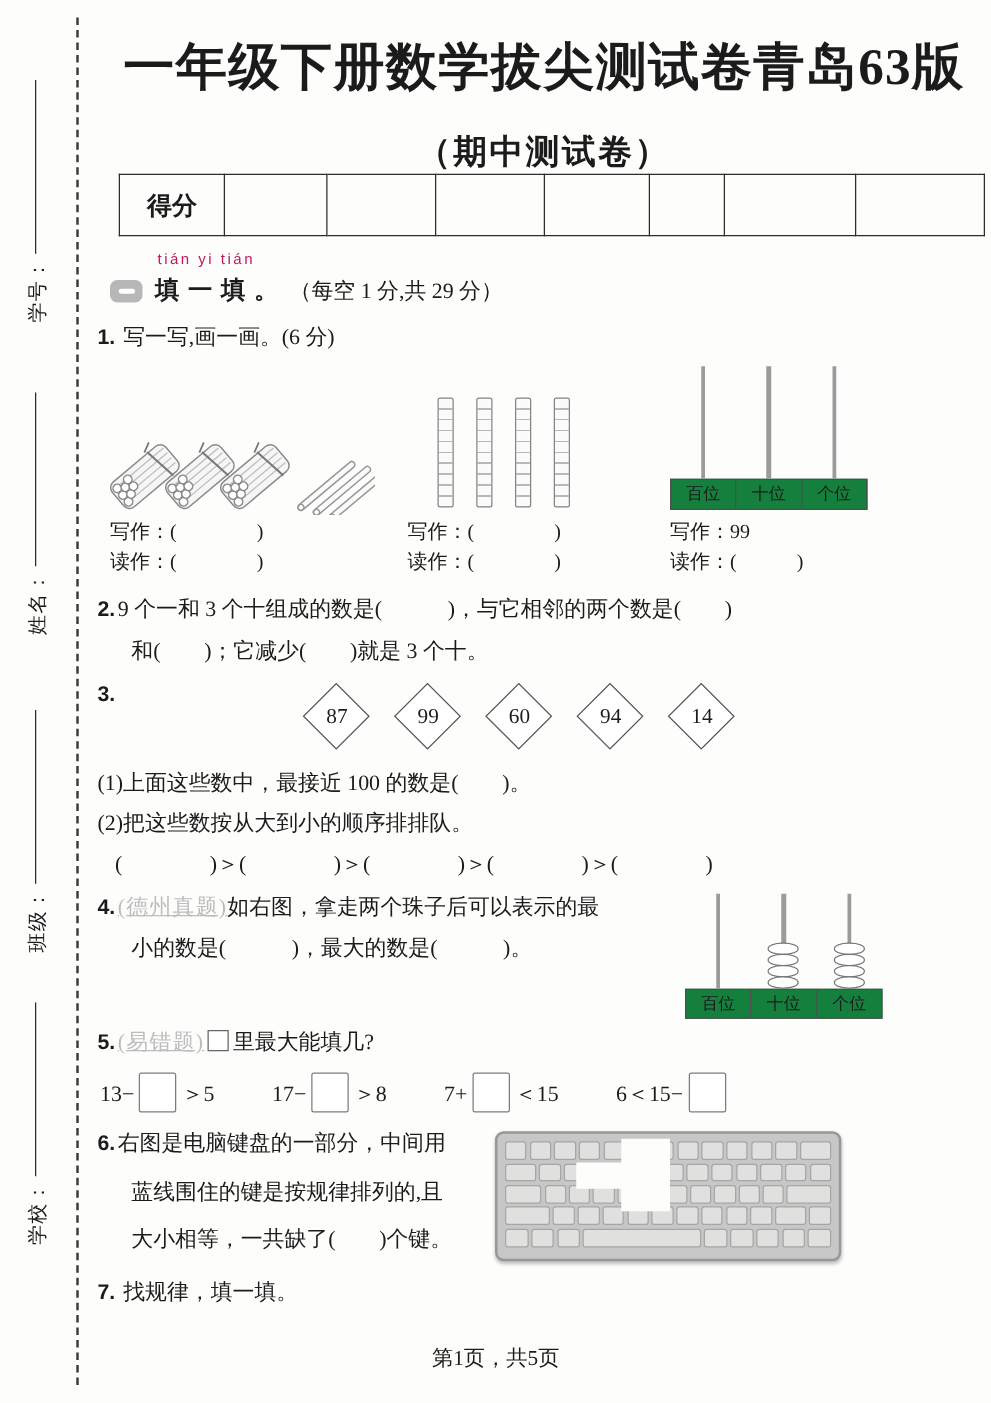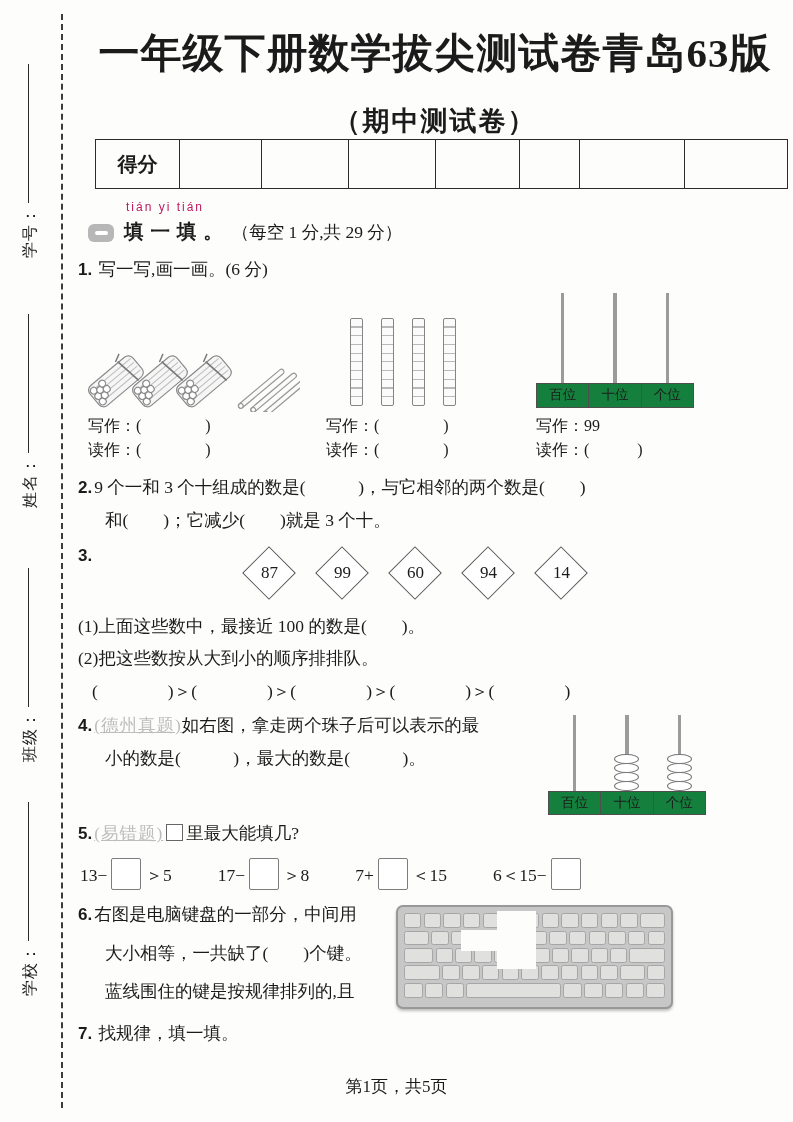--- a/index.html
+++ b/index.html
@@ -355,22 +355,22 @@
         <span class="expr"><span>13−</span><span class="blank-box"></span><span>＞5</span></span>
         <span class="expr"><span>17−</span><span class="blank-box"></span><span>＞8</span></span>
         <span class="expr"><span>7+</span><span class="blank-box"></span><span>＜15</span></span>
         <span class="expr"><span>6＜15−</span><span class="blank-box"></span><span></span></span>
       </div>
     </div>
 
     <div class="q q6-wrap">
       <div class="q6-text">
         <div><span class="qnum">6.</span><span>右图是电脑键盘的一部分，中间用</span></div>
+        <div class="indent1">蓝线围住的键是按规律排列的,且</div>
         <div class="indent1">大小相等，一共缺了(　　)个键。</div>
-        <div class="indent1">蓝线围住的键是按规律排列的,且</div>
       </div>
       <div class="kb">
         <div class="kb-row">
             <div class="k"></div>
             <div class="k"></div>
             <div class="k"></div>
             <div class="k"></div>
             <div class="k"></div>
             <div class="k"></div>
             <div class="k"></div>

